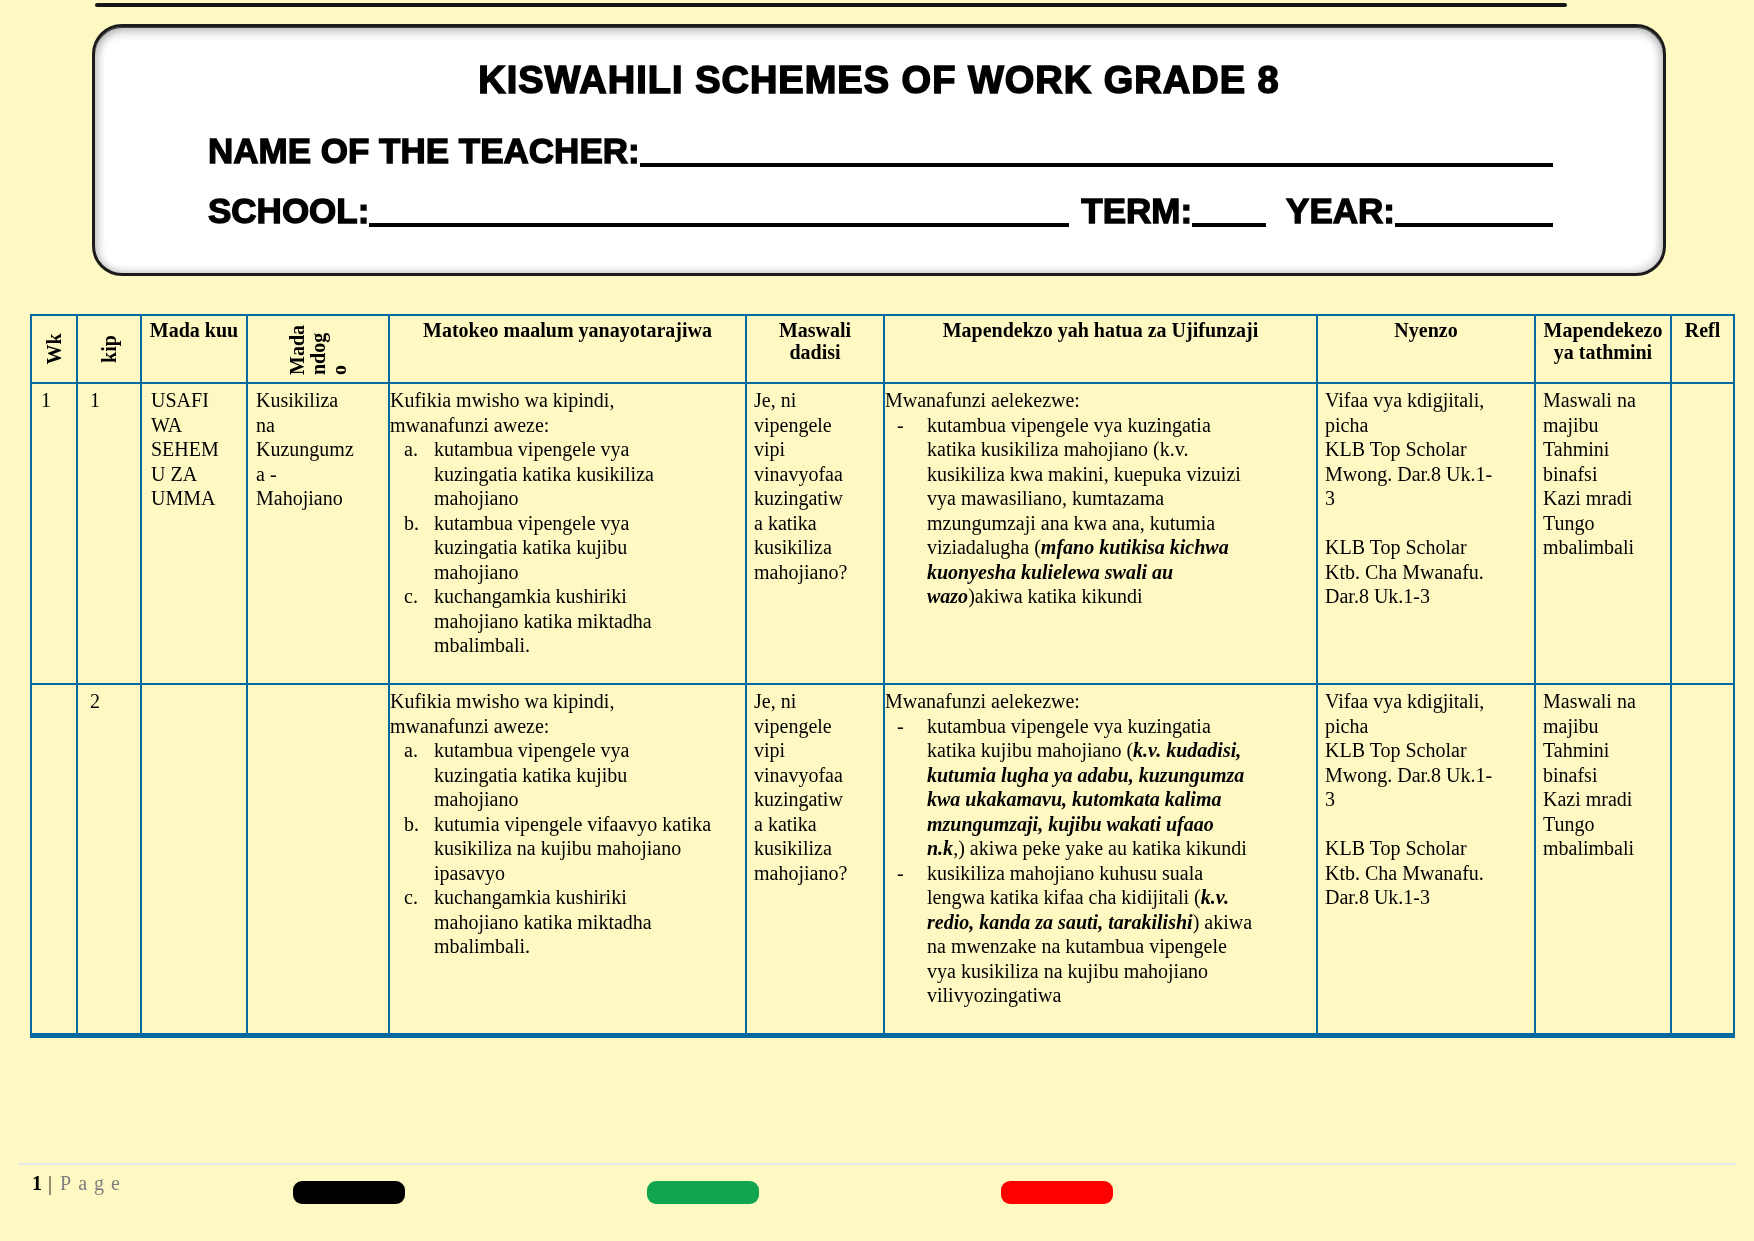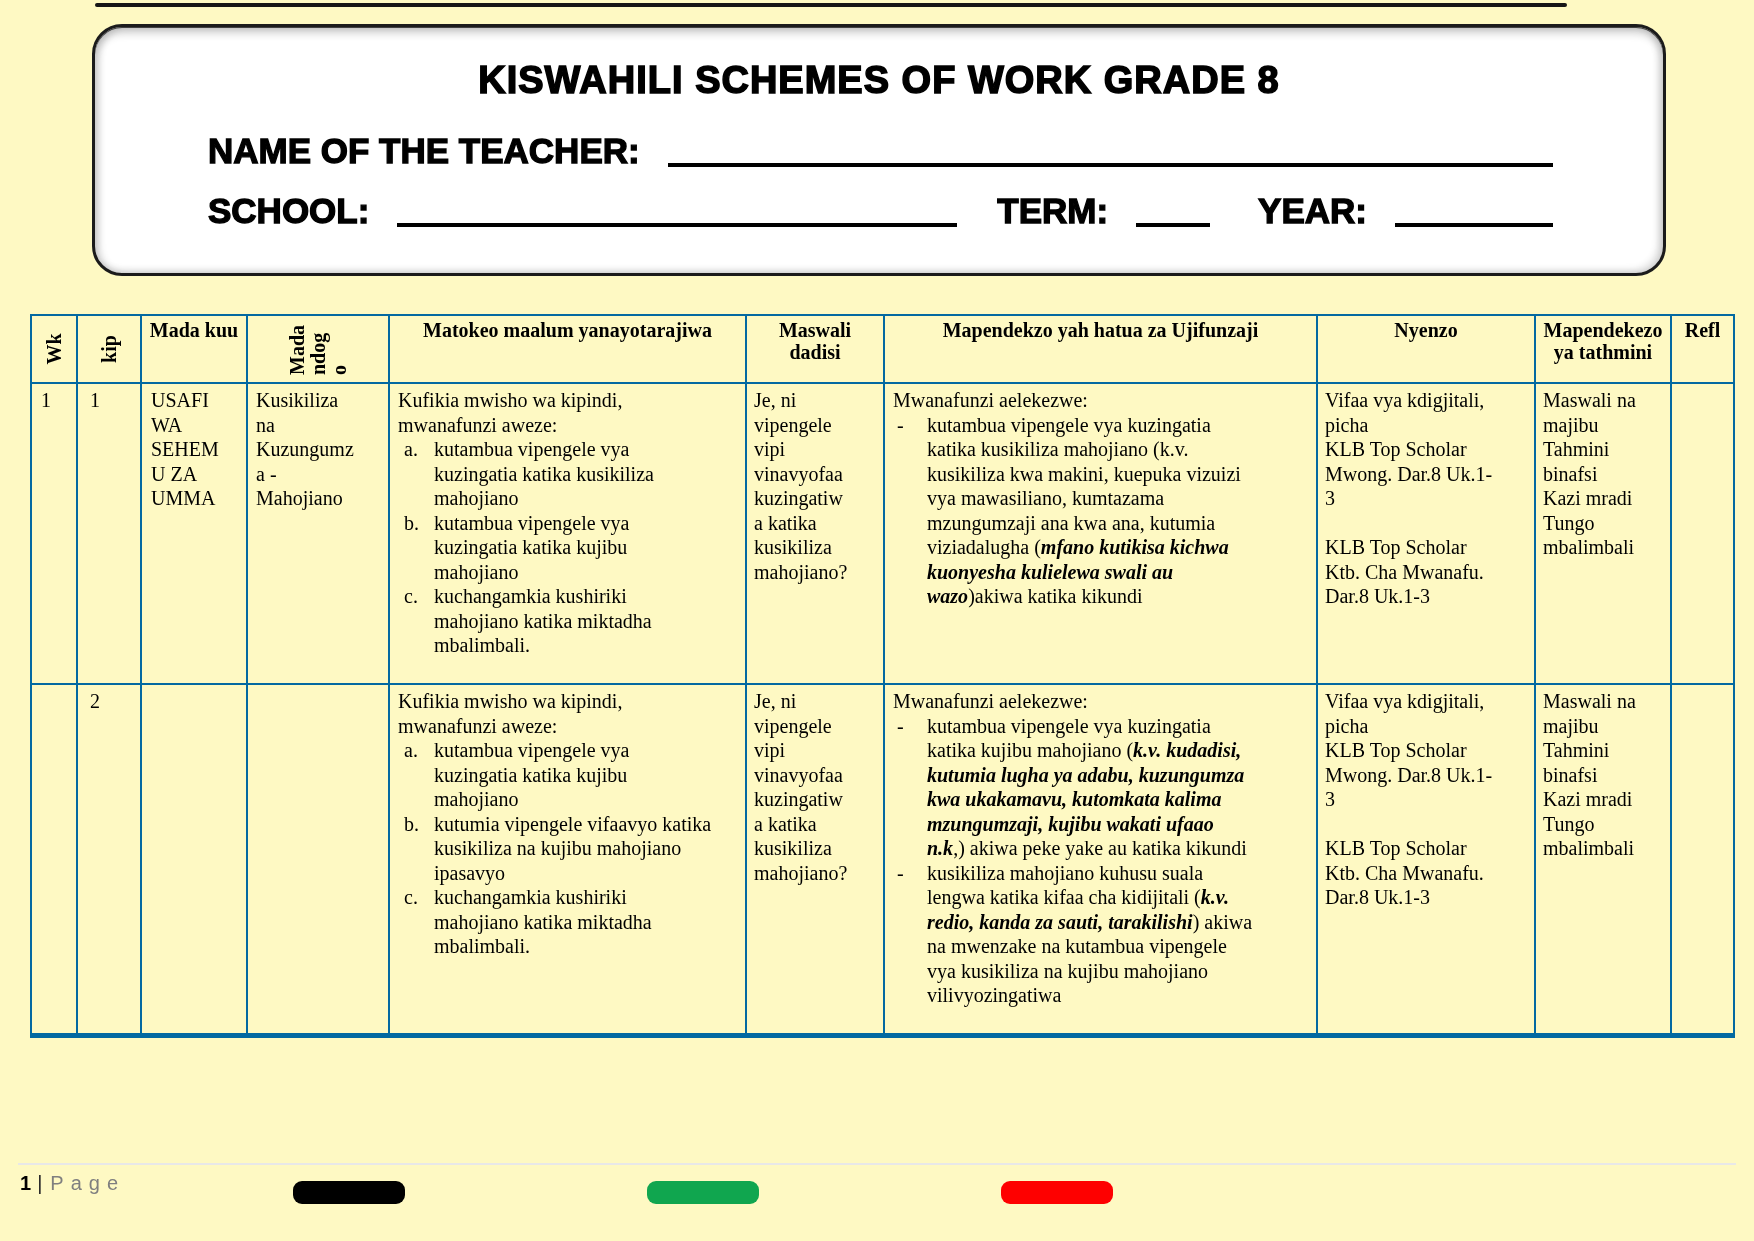--- a/index.html
+++ b/index.html
@@ -11,21 +11,21 @@
 
   
   .hdr-box{position:absolute;left:92px;top:24px;width:1568px;height:246px;background:#fff;
     border:3px solid #1b1b1b;border-radius:30px;
     box-shadow:inset 0 6px 8px rgba(0,0,0,.20),inset 5px 0 7px rgba(0,0,0,.12),
                inset -5px -3px 7px rgba(0,0,0,.12),inset 0 1px 0 #555;}
   .doc-title{position:absolute;left:0;right:0;top:32px;text-align:center;
     font-family:"Liberation Sans",sans-serif;font-weight:bold;font-size:38px;
     -webkit-text-stroke:1.5px #000;letter-spacing:1px;}
   .fill-row{position:absolute;left:113px;width:1345px;display:flex;align-items:flex-end;
-    font-family:"Liberation Sans",sans-serif;font-weight:bold;font-size:35px;gap:28px;
+    font-family:"Liberation Sans",sans-serif;font-weight:bold;font-size:35px;
     -webkit-text-stroke:1.3px #000;}
   .name-row{top:106px;}
   .school-row{top:166px;}
   .fill-label{white-space:pre;line-height:1;}
   .fill-line{border-bottom:4px solid #000;height:8px;margin-bottom:1px;}
   .grow{flex:1;}
   .term-label{margin-left:12px;}
   .term-line{width:74px;}
   .year-label{margin-left:20px;}
   .year-line{width:158px;}
@@ -48,30 +48,30 @@
   .c-wk{padding:4px 4px 4px 9px;}
   .c-kip{padding:4px 4px 4px 12px;}
   .c-mk{padding:4px 20px 4px 9px;overflow-wrap:break-word;}
   .c-mn{padding:4px 32px 4px 8px;overflow-wrap:break-word;}
   .c-mat{padding:4px 30px 4px 0;}
   .c-msw{padding:4px 33px 4px 7px;overflow-wrap:break-word;}
   .c-map{padding:4px 62px 4px 0;}
   .c-ny{padding:4px 36px 4px 7px;white-space:pre-line;}
   .c-tat{padding:4px 18px 4px 7px;white-space:pre-line;}
   .c-ref{padding:4px;}
-  .intro{padding-left:8px;}
+  .intro{}
   .li{display:flex;align-items:flex-start;}
   .c-mat .mk{flex:0 0 44px;padding-left:14px;box-sizing:border-box;}
   .c-map .mk{flex:0 0 42px;padding-left:12px;box-sizing:border-box;}
   .tx{flex:1;min-width:0;}
   .bi{font-weight:bold;font-style:italic;}
 
   
   .footer-rule{position:absolute;left:18px;top:1163px;width:1718px;height:2px;background:#e8e8e8;}
-  .page-num{position:absolute;left:20px;top:1172px;font-family:Liberation Sans, sans-serif;
+  .page-num{position:absolute;left:32px;top:1172px;font-family:Liberation Serif, serif;
     font-size:20px;color:#7f7f7f;}
   .page-num .pn{color:#000;font-weight:bold;margin-right:6px;}
   .page-num .sep{color:#262626;margin-right:8px;font-weight:400;}
   .page-num .pl{letter-spacing:7px;}
   .fbar{position:absolute;top:1181px;width:112px;height:23px;border-radius:9px;}
   .fbar1{left:293px;}
   .fbar2{left:647px;}
   .fbar3{left:1001px;}
 </style>
 </head>

